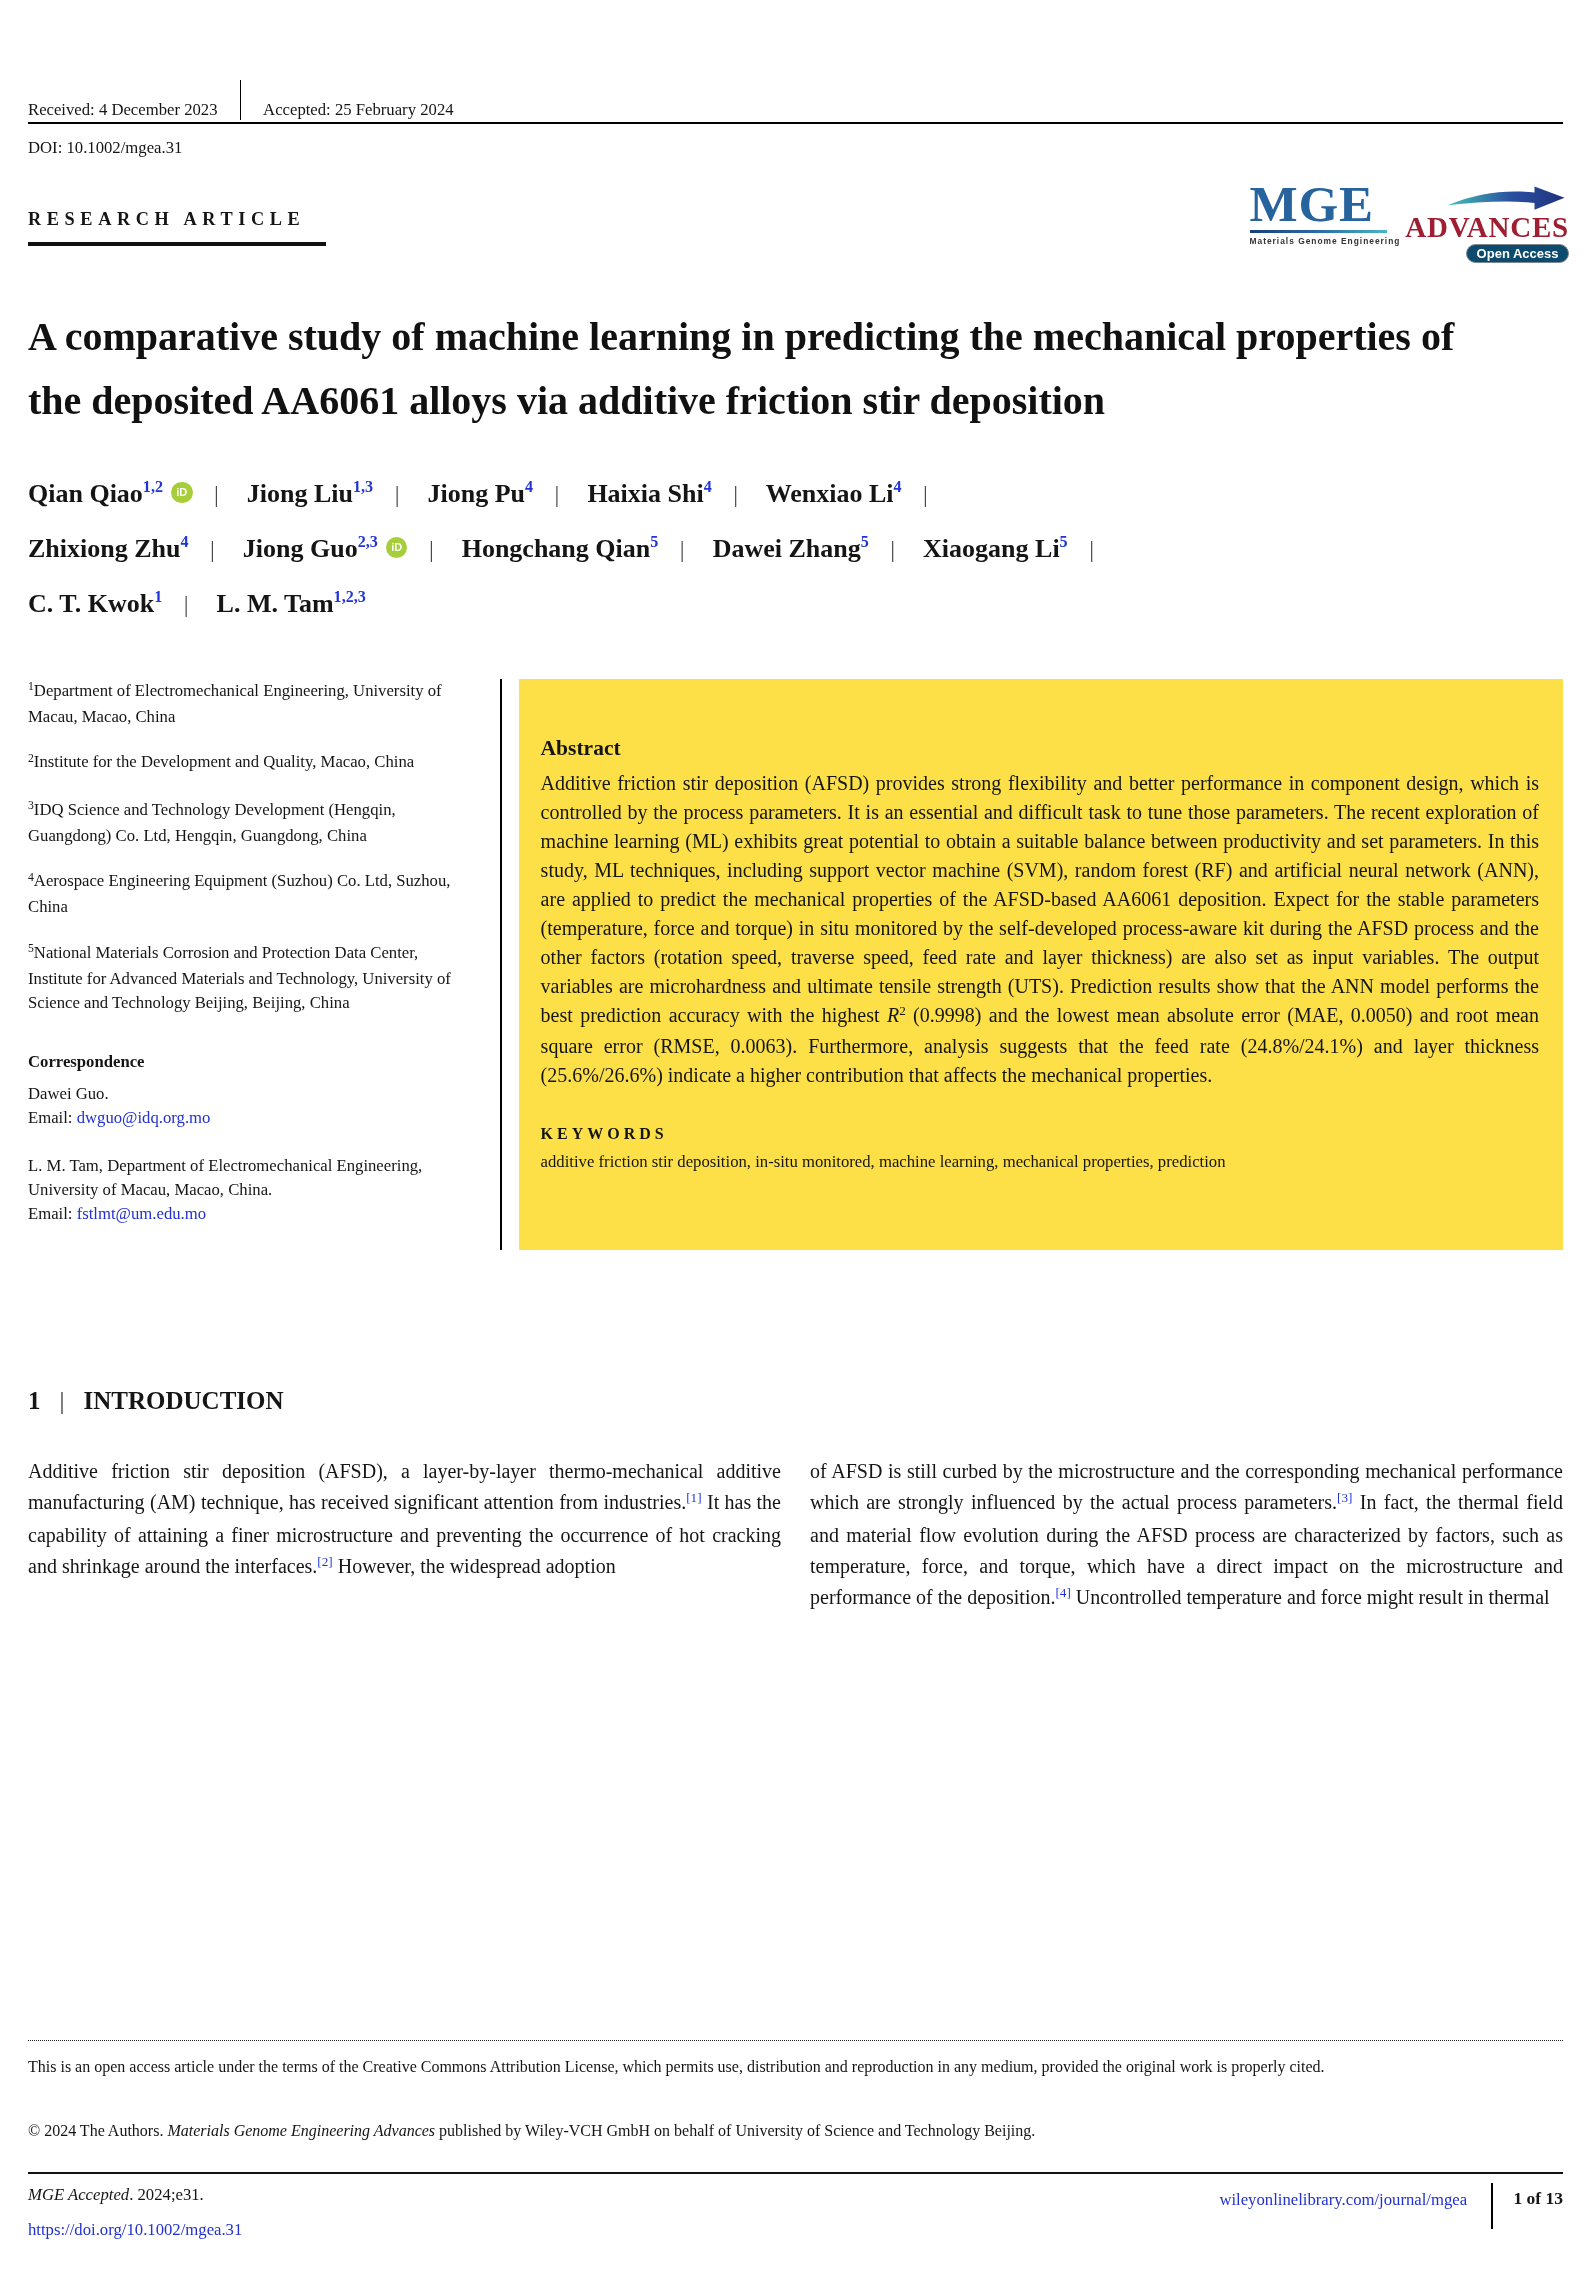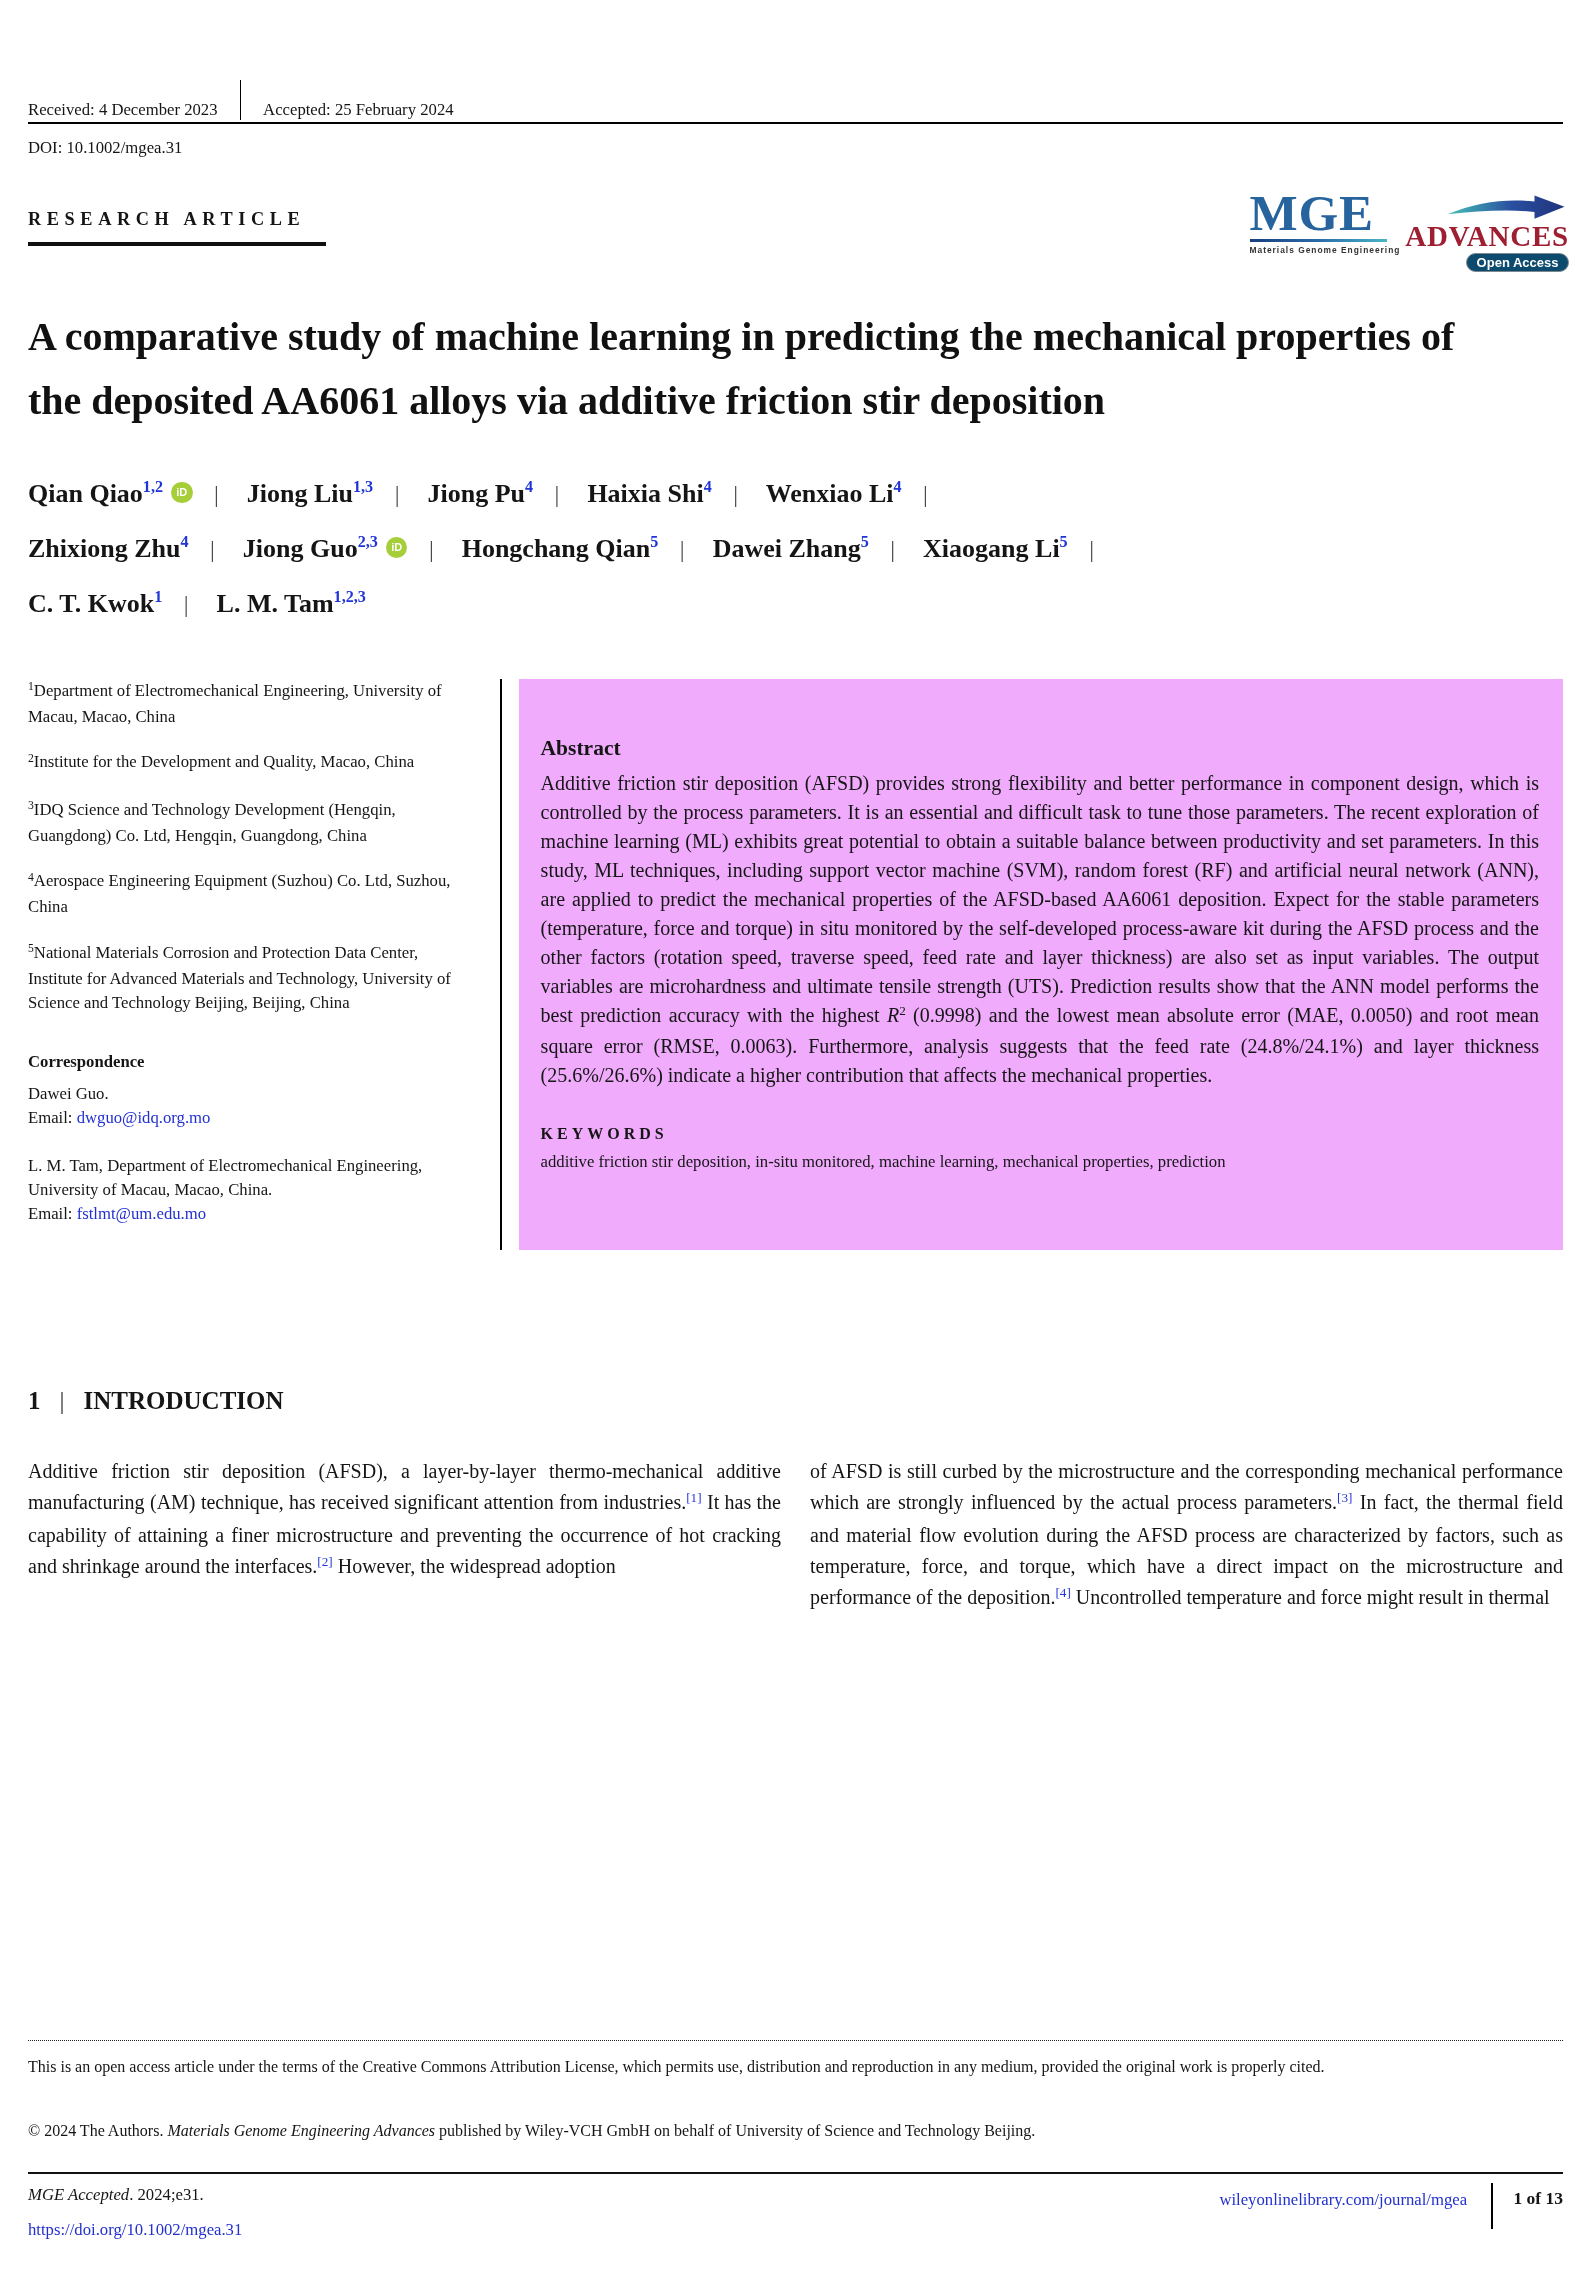--- a/index.html
+++ b/index.html
@@ -15,21 +15,21 @@
   .meta-divider { width:1.6px; height:40px; background:#000; margin:0 22px; }
   .top-rule { border:none; border-top:2.4px solid #000; margin-top:1.6px; }
   .doi-row { margin-top:14.3px; font-size:16.7px; }
 
   
   .type-row { margin-top:51px; }
   .type-label {
     display:inline-block; font-size:18.3px; font-weight:bold; letter-spacing:5.6px;
     padding-bottom:12px; padding-right:20.7px; border-bottom:4px solid #111;
   }
-  .logo { position:absolute; top:189px; right:22px; display:flex; align-items:flex-start; }
+  .logo { position:absolute; top:180px; right:22px; display:flex; align-items:flex-start; }
   .logo-left { text-align:left; }
   .logo-mge { font-size:51px; font-weight:bold; color:#27639d; line-height:48px; letter-spacing:0.8px; }
   .logo-bar { height:3.2px; width:137px; margin-top:1.6px;
     background:linear-gradient(to right,#173f7d,#2a6ca8,#49b6c4); }
   .logo-tagline { font-family:"Liberation Sans","DejaVu Sans",sans-serif; font-size:8.4px;
     font-weight:bold; color:#333; letter-spacing:1px; margin-top:3.2px; white-space:nowrap; }
   .logo-right { margin-left:4.8px; margin-top:4.8px; text-align:right; }
   .arrow-wrap { height:27px; text-align:right; }
   .logo-advances { font-size:29px; font-weight:bold; color:#9e1f31; letter-spacing:0.8px; line-height:30px; }
   .logo-badge { display:inline-block; margin-top:2.4px; background:#0c4a6e; color:#fff;
@@ -52,21 +52,21 @@
 
   
   .mid-row { display:flex; margin-top:46px; align-items:stretch; }
   .left-col { width:447px; flex:none; font-size:16.7px; line-height:24px; }
   .affiliation { margin-bottom:21.5px; }
   .aff-sup { font-size:70%; position:relative; top:-0.5em; }
   .corr-heading { font-weight:bold; margin-top:35px; margin-bottom:8px; }
   .corr-entry { margin-bottom:24px; }
   .link { color:#2130cf; text-decoration:none; }
   .vrule { width:1.6px; background:#000; margin-left:25px; flex:none; }
-  .abs-box { flex:1; margin-left:17.5px; background:#f0abfc; padding:57px 24px 0 21.5px; }
+  .abs-box { flex:1; margin-left:17.5px; background:#fde047; padding:57px 24px 0 21.5px; }
   .abs-heading { font-size:21.5px; font-weight:bold; margin-bottom:8px; }
   .abs-text { font-size:20px; line-height:29px; text-align:justify; }
   .kw-heading { margin-top:35px; font-size:16px; font-weight:bold; letter-spacing:4px; }
   .kw-text { margin-top:9.5px; font-size:16.7px; }
 
   
   .section-heading { margin-top:137px; font-size:25px; font-weight:bold; }
   .sec-sep { font-weight:400; color:#333; margin:0 19px; }
   .intro-cols { display:flex; margin-top:41px; }
   .intro-col { width:753px; flex:none; font-size:20px; line-height:31px; text-align:justify; }

